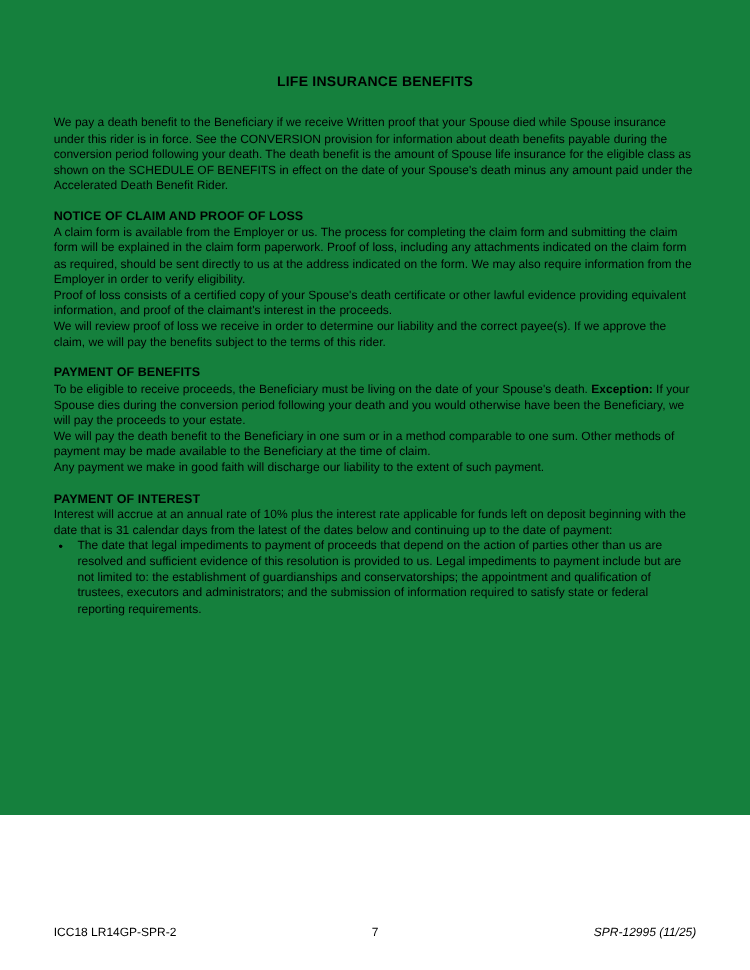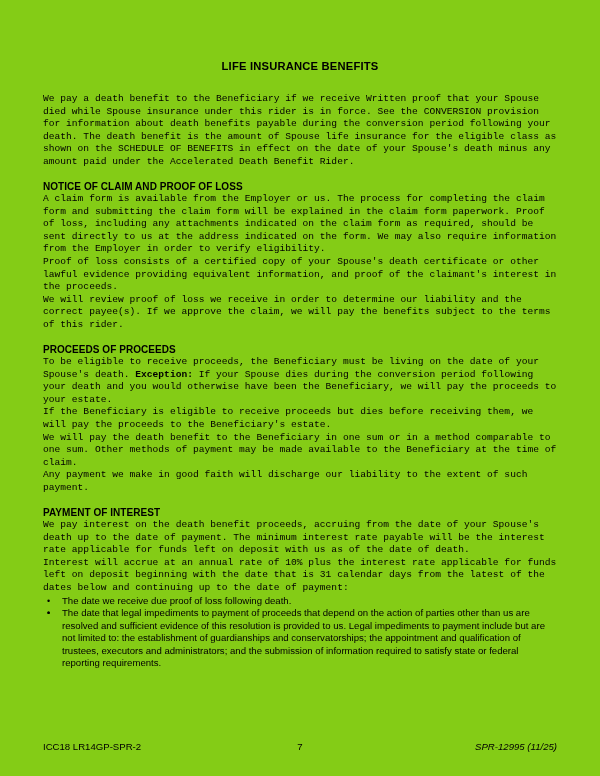--- a/index.html
+++ b/index.html
@@ -13,22 +13,22 @@
     position: relative;
     font-family: "Liberation Sans", sans-serif;
     color: #000000;
     overflow: hidden;
   }
   .page {
     position: absolute;
     left: 0;
     top: 0;
     width: 600px;
-    height: 776px;
-    background: #84cc16;
+    height: 652px;
+    background: #15803d;
   }
   .content {
     position: absolute;
     left: 43px;
     top: 60px;
     width: 514px;
   }
   .doc-title {
     font-size: 11.2px;
     font-weight: bold;
@@ -43,21 +43,20 @@
     margin: 0;
     line-height: 12.6px;
     letter-spacing: 0.05px;
   }
   p.body-text {
     font-size: 9.6px;
     line-height: 12.55px;
     margin: 0;
     text-align: left;
     letter-spacing: 0.01px;
-    font-family: Liberation Mono, monospace;
   }
   .gap-para {
     margin-top: 12.4px;
   }
   .gap-section {
     margin-top: 12.4px;
   }
   .bullet-list {
     list-style: none;
     margin: 0;
@@ -119,32 +118,30 @@
 
     <h1 class="doc-title">LIFE INSURANCE BENEFITS</h1>
 
     <p class="body-text">We pay a death benefit to the Beneficiary if we receive Written proof that your Spouse died while Spouse insurance under this rider is in force.  See the CONVERSION provision for information about death benefits payable during the conversion period following your death.  The death benefit is the amount of Spouse life insurance for the eligible class as shown on the SCHEDULE OF BENEFITS in effect on the date of your Spouse's death minus any amount paid under the Accelerated Death Benefit Rider.</p>
 
     <h2 class="section-heading gap-section">NOTICE OF CLAIM AND PROOF OF LOSS</h2>
     <p class="body-text">A claim form is available from the Employer or us.  The process for completing the claim form and submitting the claim form will be explained in the claim form paperwork.  Proof of loss, including any attachments indicated on the claim form as required, should be sent directly to us at the address indicated on the form.  We may also require information from the Employer in order to verify eligibility.</p>
     <p class="body-text gap-para">Proof of loss consists of a certified copy of your Spouse's death certificate or other lawful evidence providing equivalent information, and proof of the claimant's interest in the proceeds.</p>
     <p class="body-text gap-para">We will review proof of loss we receive in order to determine our liability and the correct payee(s).  If we approve the claim, we will pay the benefits subject to the terms of this rider.</p>
 
-    <h2 class="section-heading gap-section">PROCEEDS OF PROCEEDS</h2>
+    <h2 class="section-heading gap-section">PAYMENT OF BENEFITS</h2>
     <p class="body-text"><span>To be eligible to receive proceeds, the Beneficiary must be living on the date of your Spouse's death.  </span><b class="inline-bold">Exception:</b><span> If your Spouse dies during the conversion period following your death and you would otherwise have been the Beneficiary, we will pay the proceeds to your estate.</span></p>
-    <p class="body-text gap-para">If the Beneficiary is eligible to receive proceeds but dies before receiving them, we will pay the proceeds to the Beneficiary's estate.</p>
     <p class="body-text gap-para">We will pay the death benefit to the Beneficiary in one sum or in a method comparable to one sum.  Other methods of payment may be made available to the Beneficiary at the time of claim.</p>
     <p class="body-text gap-para">Any payment we make in good faith will discharge our liability to the extent of such payment.</p>
 
     <h2 class="section-heading gap-section">PAYMENT OF INTEREST</h2>
-    <p class="body-text">We pay interest on the death benefit proceeds, accruing from the date of your Spouse's death up to the date of payment. The minimum interest rate payable will be the interest rate applicable for funds left on deposit with us as of the date of death.</p>
     <p class="body-text gap-para">Interest will accrue at an annual rate of 10% plus the interest rate applicable for funds left on deposit beginning with the date that is 31 calendar days from the latest of the dates below and continuing up to the date of payment:</p>
 
     <ul class="bullet-list">
-      <li><span class="bullet-dot">•</span><span>The date we receive due proof of loss following death.</span></li>
+      <li><span class="bullet-dot">•</span></li>
       <li><span class="bullet-dot">•</span></li>
       <li><span class="bullet-dot">•</span><span>The date that legal impediments to payment of proceeds that depend on the action of parties other than us are resolved and sufficient evidence of this resolution is provided to us.  Legal impediments to payment include but are not limited to: the establishment of guardianships and conservatorships; the appointment and qualification of trustees, executors and administrators; and the submission of information required to satisfy state or federal reporting requirements.</span></li>
     </ul>
 
   </div>
 
   <div class="footer">
     <span class="footer-left">ICC18 LR14GP-SPR-2</span>
     <span class="footer-center">7</span>
     <span class="footer-right">SPR-12995 (11/25)</span>

